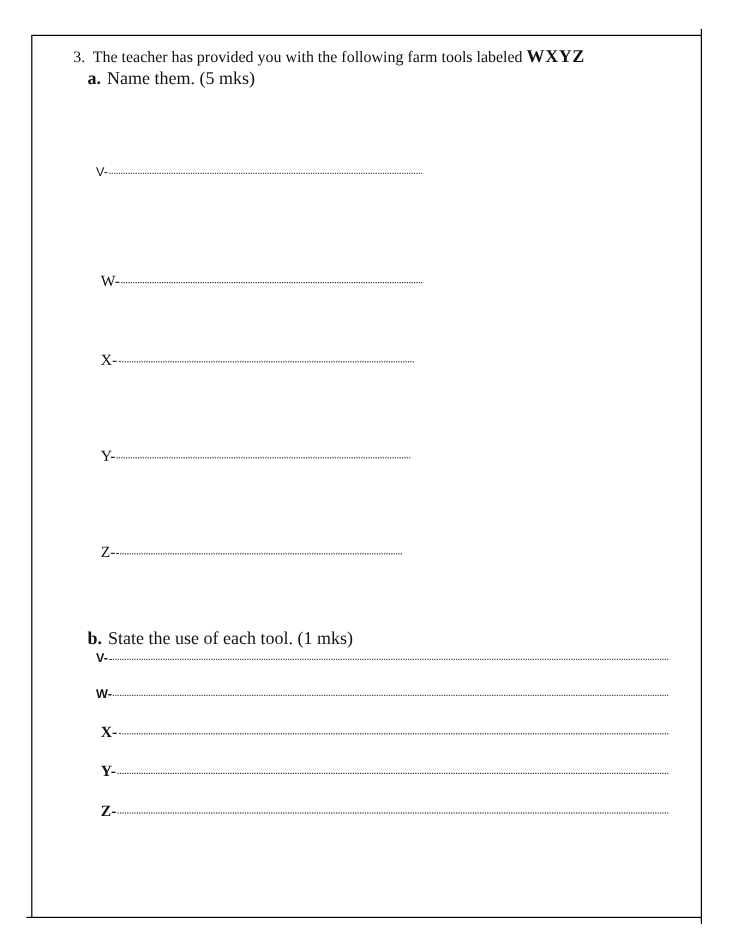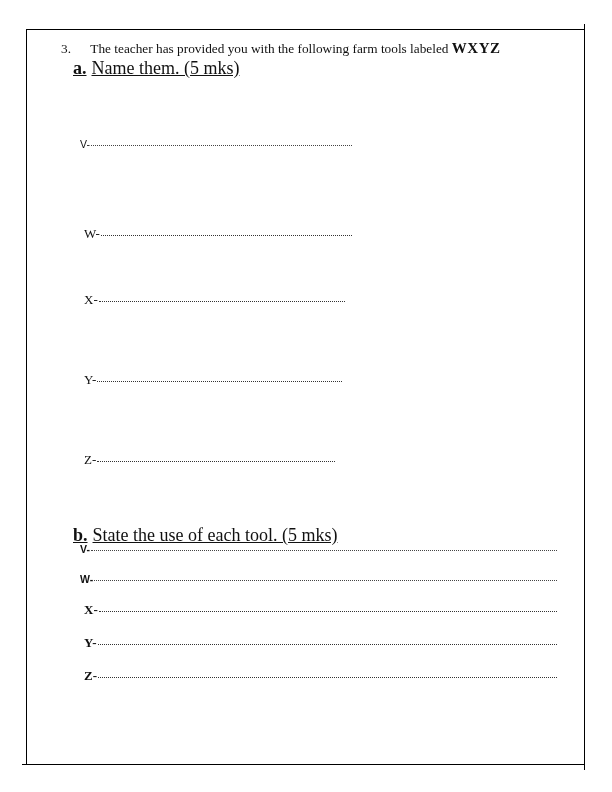--- a/index.html
+++ b/index.html
@@ -7,40 +7,40 @@
     .page-frame { position: absolute; left: 26px; top: 29px; width: 559px; height: 736px;
       border-left: 1px solid #000; border-top: 1px solid #000; border-right: 1px solid #000; border-bottom: 1px solid #000; box-sizing: border-box; }
     .tick-tr { position: absolute; left: 584px; top: 24px; width: 1px; height: 6px; background: #000; }
     .tick-br { position: absolute; left: 584px; top: 765px; width: 1px; height: 5px; background: #000; }
     .tick-bl { position: absolute; left: 22px; top: 764px; width: 5px; height: 1px; background: #000; }
     .serif { font-family: "Liberation Serif", "DejaVu Serif", serif; }
     .sans { font-family: "Liberation Sans", "DejaVu Sans", sans-serif; }
     .abs { position: absolute; white-space: nowrap; }
     .q-title { left: 61px; top: 40px; font-size: 13.3px; }
     .q-title .big { font-size: 15px; font-weight: bold; letter-spacing: 0.5px; }
-    .sub { font-size: 18px; text-decoration: underline; }
+    .sub { font-size: 15px; }
     .sub b { margin-right: 5px; }
     .line { display: flex; align-items: baseline; }
     .dots { flex: 1; border-bottom: 1px dotted #333; height: 1px; margin-left: 1px; transform: translateY(-2px); }
     .dots.dense { border-bottom: 1.5px dotted #444; }
     .lbl-sans-sm { font-size: 10.5px; }
     .lbl-serif { font-size: 13px; }
     .lbl-bold { font-weight: bold; }
   </style>
 </head>
 <body>
 
 <div class="page-frame"></div>
 <div class="tick-tr"></div>
 <div class="tick-br"></div>
 <div class="tick-bl"></div>
 
 <div class="abs serif q-title">
   <span>3.</span>
-  <span style="margin-left:16px">The teacher has provided you with the following farm tools   labeled </span><span class="big">WXYZ</span>
+  <span style="margin-left:3px">The teacher has provided you with the following farm tools   labeled </span><span class="big">WXYZ</span>
 </div>
 
 <div class="abs serif sub" style="left:73px; top:58px;">
   <b>a.</b><span>Name them. (5 mks)</span>
 </div>
 
 <div class="abs line" style="left:80px; top:138px; width:272px;">
   <span class="sans lbl-sans-sm">V-</span>
   <span class="dots dense"></span>
 </div>
@@ -59,21 +59,21 @@
   <span class="serif lbl-serif">Y-</span>
   <span class="dots"></span>
 </div>
 
 <div class="abs line" style="left:84px; top:452px; width:251px;">
   <span class="serif lbl-serif">Z-</span>
   <span class="dots"></span>
 </div>
 
 <div class="abs serif sub" style="left:73px; top:525px;">
-  <b>b.</b><span>State the use of each tool. (5 mks)</span>
+  <b>b.</b><span>State the use of each tool. (1 mks)</span>
 </div>
 
 <div class="abs line" style="left:80px; top:543px; width:477px;">
   <span class="sans lbl-sans-sm lbl-bold">V-</span>
   <span class="dots dense"></span>
 </div>
 
 <div class="abs line" style="left:80px; top:573px; width:477px;">
   <span class="sans lbl-sans-sm lbl-bold">W-</span>
   <span class="dots dense"></span>

